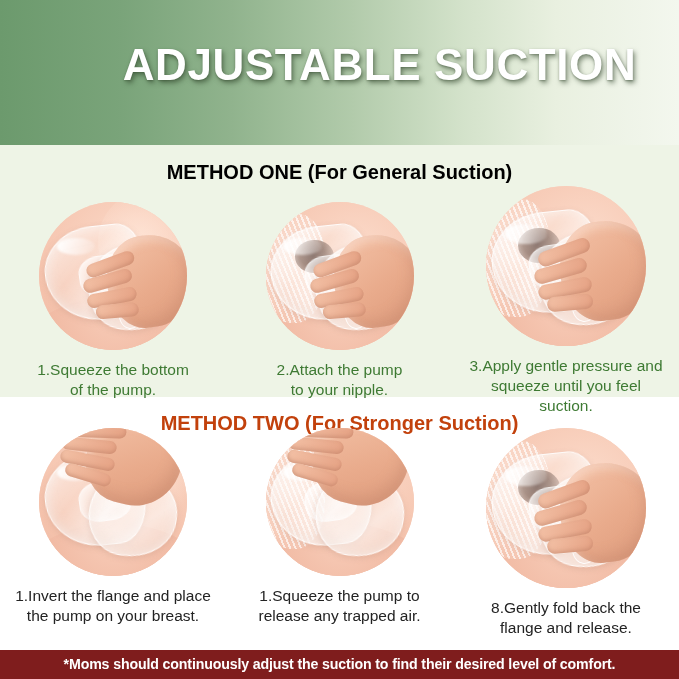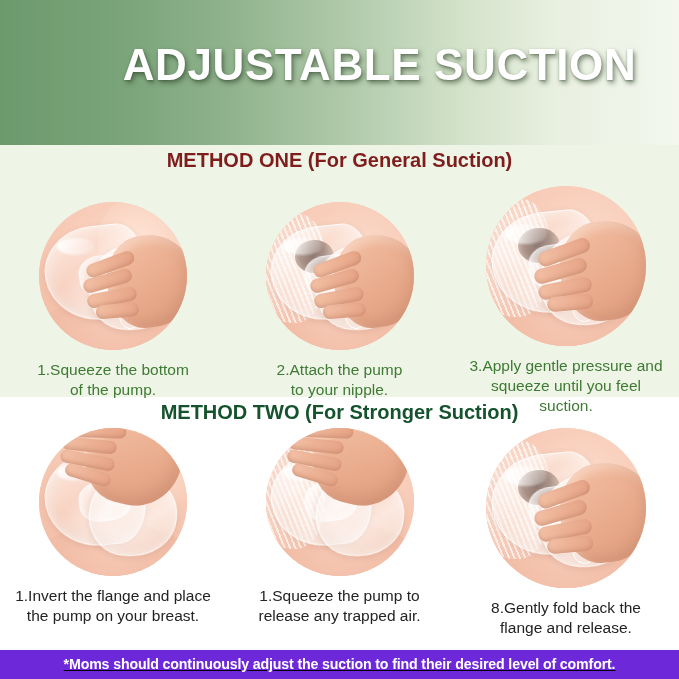--- a/index.html
+++ b/index.html
@@ -77,26 +77,26 @@
     left: 0;
     width: 679px;
     text-align: center;
     font-family: "Liberation Sans", sans-serif;
     font-weight: bold;
     font-size: 20px;
     line-height: 24px;
     white-space: nowrap;
   }
   #method-one-heading {
-    top: 148px;
-    color: #7f1d1d;
+    top: 160px;
+    color: #000000;
   }
   #method-two-heading {
-    top: 400px;
-    color: #14532d;
+    top: 411px;
+    color: #c2410c;
   }
 
   
   .steps-row {
     position: absolute;
     left: 0;
     width: 679px;
     display: flex;
     justify-content: space-between;
     align-items: flex-start;
@@ -288,24 +288,23 @@
   #row-one .caption { color: #3e7a33; }
   #row-two .caption { color: #232323; }
 
   
   .footer-band {
     position: absolute;
     left: 0;
     top: 650px;
     width: 679px;
     height: 29px;
-    background: #6d28d9;
+    background: #7f1d1d;
     display: flex;
     justify-content: center;
-    text-decoration: underline;
   }
   .footer-text {
     color: #ffffff;
     font-family: "Liberation Sans", sans-serif;
     font-weight: bold;
     font-size: 14.2px;
     line-height: 29px;
     letter-spacing: -0.15px;
     white-space: nowrap;
   }

